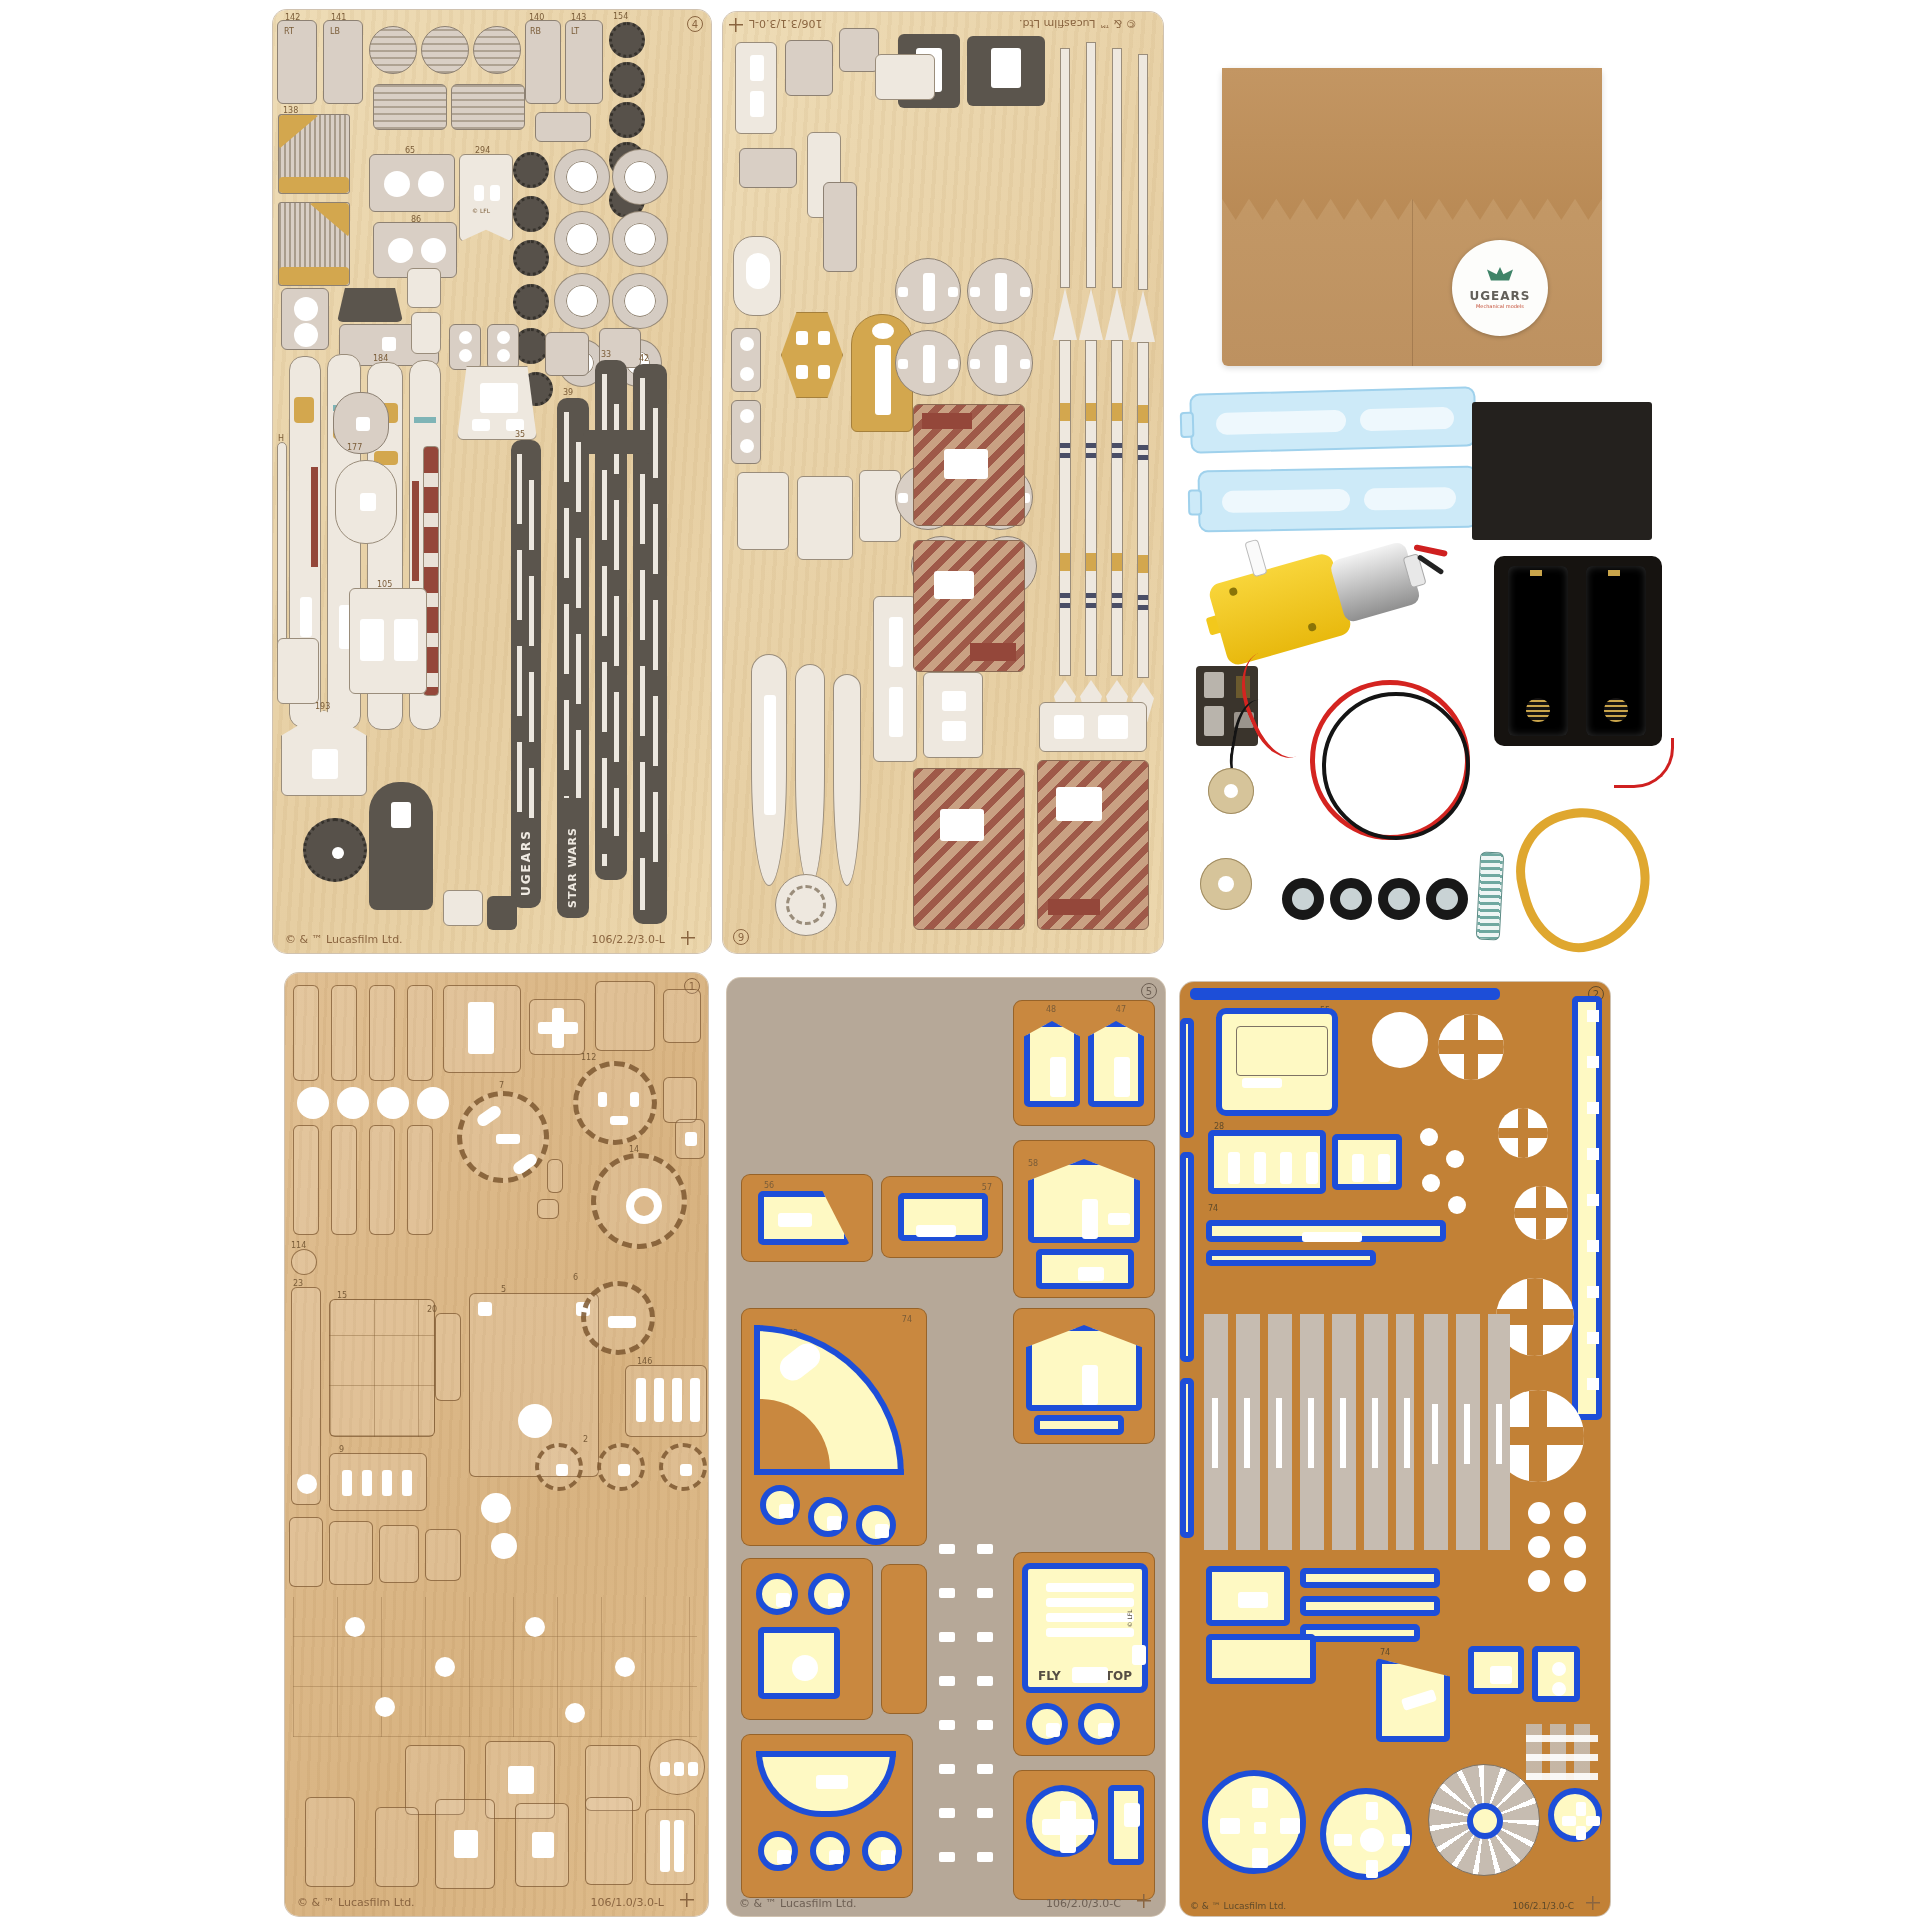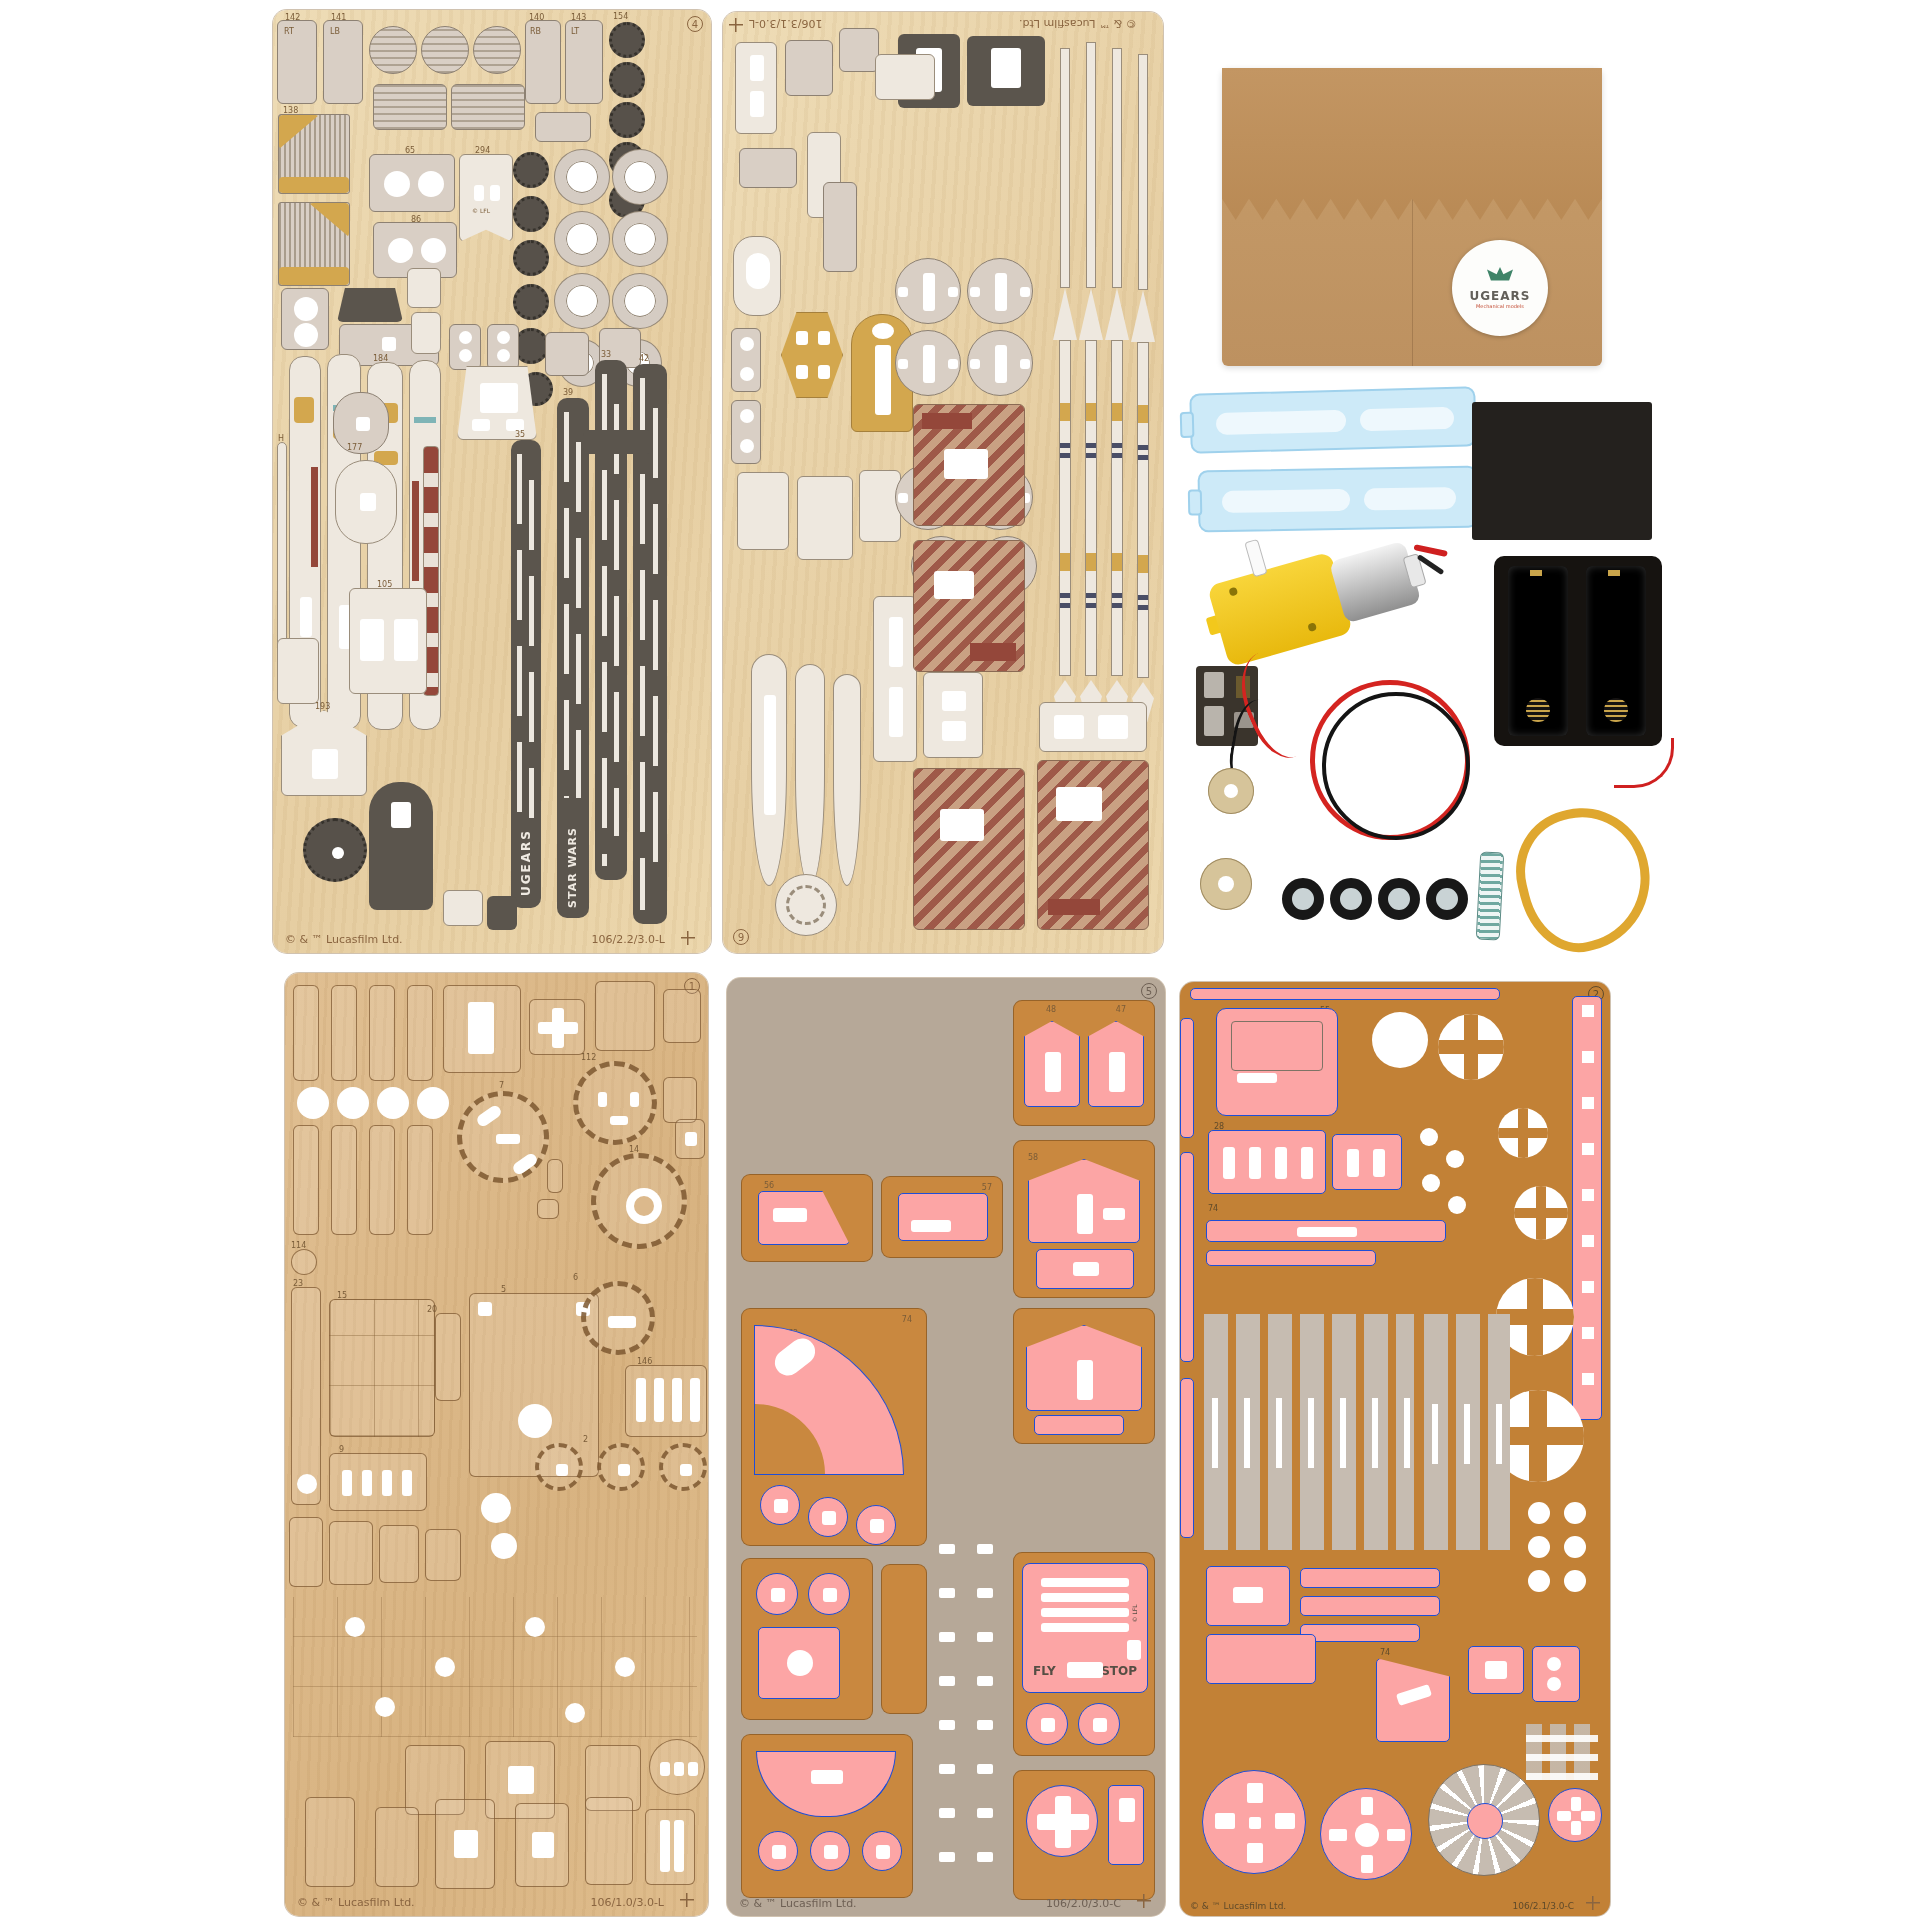--- a/index.html
+++ b/index.html
@@ -7,21 +7,21 @@
   #canvas div,#canvas span{position:absolute;box-sizing:border-box}
   .sheet{border-radius:14px;box-shadow:0 0 0 1px rgba(120,80,30,.35)}
   .ply{background:linear-gradient(125deg,#eedcb6,#e6cea2 60%,#ecd7ad);background-image:repeating-linear-gradient(94deg,rgba(160,120,60,.07) 0 4px,rgba(0,0,0,0) 4px 11px),linear-gradient(125deg,#eedcb6,#e6cea2 60%,#ecd7ad)}
   .ply2{background:linear-gradient(115deg,#e0bf92,#d8b381 60%,#dfbd8d);background-image:repeating-linear-gradient(92deg,rgba(150,105,50,.08) 0 3px,rgba(0,0,0,0) 3px 10px),linear-gradient(115deg,#e0bf92,#d8b381 60%,#dfbd8d)}
   .card{background:#b6a898}
   .mdf{background:#c28136}
   .bp{background:#d9cfc5;border:1px solid #8d8173;border-radius:6px}
   .cp{background:#eee8df;border:1px solid #9a8d7b;border-radius:6px}
   .dp{background:#5b554d;border-radius:6px}
   .gp{background:#d3a74e;border:1px solid #a5803c;border-radius:4px}
-  .gy{background:#fca5a5;border:1px solid #1d4ed8;border-radius:5px}
+  .gy{background:#fef9c3;border:6px solid #1d4ed8;border-radius:5px}
   .tan{background:#c9883f;border:1px solid rgba(90,55,15,.45);border-radius:9px}
   .h{background:#fff;border-radius:3px}
   .hc{background:#fff;border-radius:50%}
   .rl{border-radius:50%;background:#fff;border:11px solid #d5ccc3;box-shadow:0 0 0 1px #958877,inset 0 0 0 1px #958877}
   .rd{border-radius:50%;background:#57514a;border:3px dotted #36322c}
   .eng{border:1.5px solid rgba(125,88,48,.75);border-radius:6px;background:rgba(255,250,240,.14)}
   .gear{border-radius:50%;border:5px dashed rgba(125,88,48,.85);background:rgba(255,250,240,.12)}
   .grid{background-image:repeating-linear-gradient(0deg,rgba(125,88,48,.38) 0 1.2px,rgba(0,0,0,0) 1.2px 50px),repeating-linear-gradient(90deg,rgba(125,88,48,.38) 0 1.2px,rgba(0,0,0,0) 1.2px 44px)}
   .stripes{background-image:repeating-linear-gradient(90deg,rgba(110,95,70,.45) 0 2px,rgba(0,0,0,0) 2px 5px)}
   .hstripes{background-image:repeating-linear-gradient(0deg,rgba(110,95,70,.4) 0 2px,rgba(0,0,0,0) 2px 7px)}
@@ -622,21 +622,21 @@
           <div class="h" style="left:14px;top:16px;width:34px;height:14px"></div>
         </div>
     </div>
     <div class="tan" style="left:154px;top:198px;width:122px;height:82px">
       <span class="tiny" style="right:10px;top:6px">57</span>
       <div class="gy" style="left:16px;top:16px;width:90px;height:48px">
           <div class="h" style="left:12px;top:26px;width:40px;height:12px"></div>
         </div>
     </div>
     <div class="tan" style="left:286px;top:162px;width:142px;height:158px">
-      <span class="tiny" style="left:14px;top:12px">58</span>
+      <span class="tiny" style="left:14px;top:18px">58</span>
       <div class="gy" style="left:14px;top:18px;width:112px;height:84px;clip-path:polygon(0 26%,50% 0,100% 26%,100% 100%,0 100%)">
           <div class="h" style="left:48px;top:34px;width:16px;height:40px"></div>
           <div class="h" style="left:74px;top:48px;width:22px;height:12px"></div>
         </div>
       <div class="gy" style="left:22px;top:108px;width:98px;height:40px">
           <div class="h" style="left:36px;top:12px;width:26px;height:14px"></div>
         </div>
     </div>
     <div class="tan" style="left:14px;top:330px;width:186px;height:238px">
       <span class="tiny" style="left:46px;top:20px">72</span>

